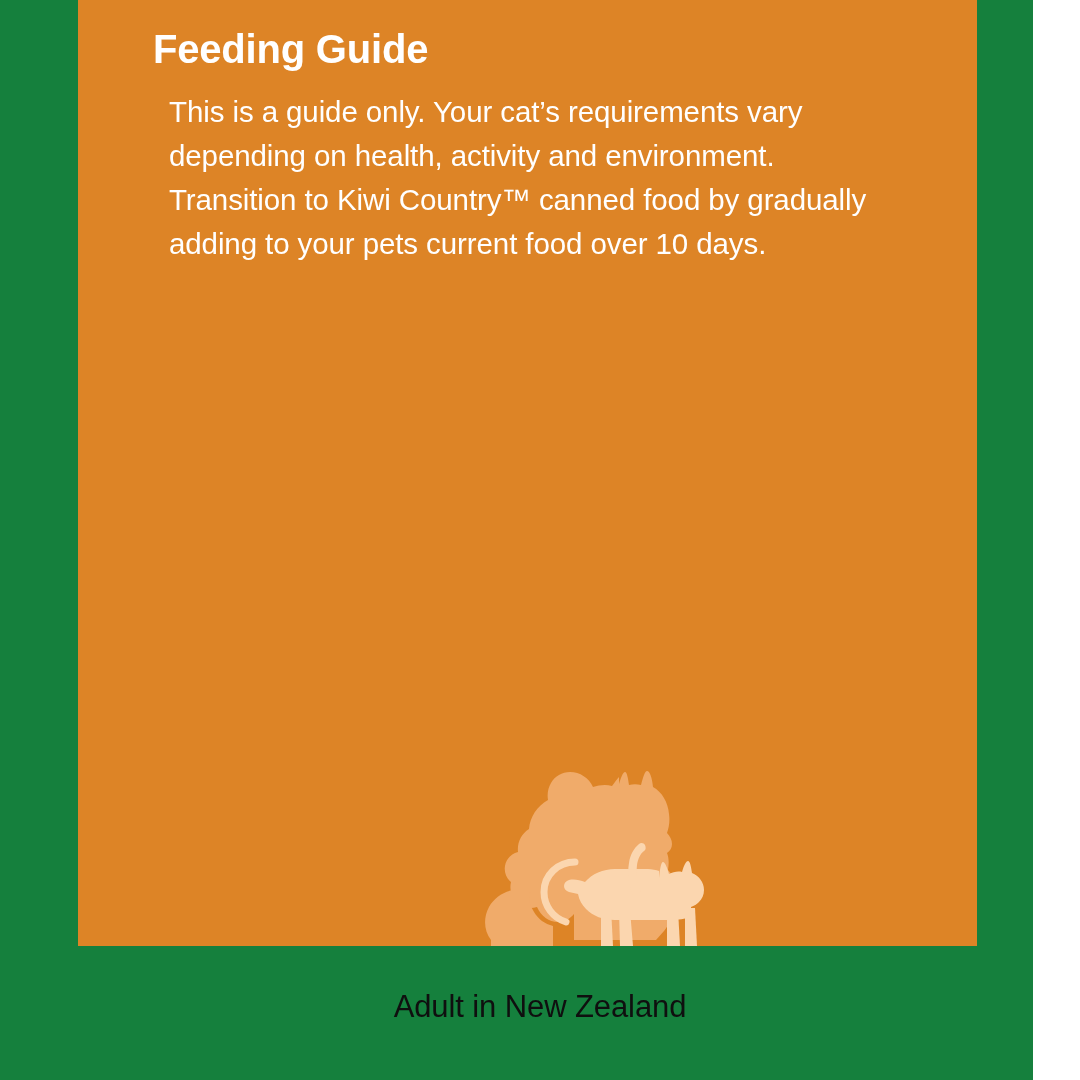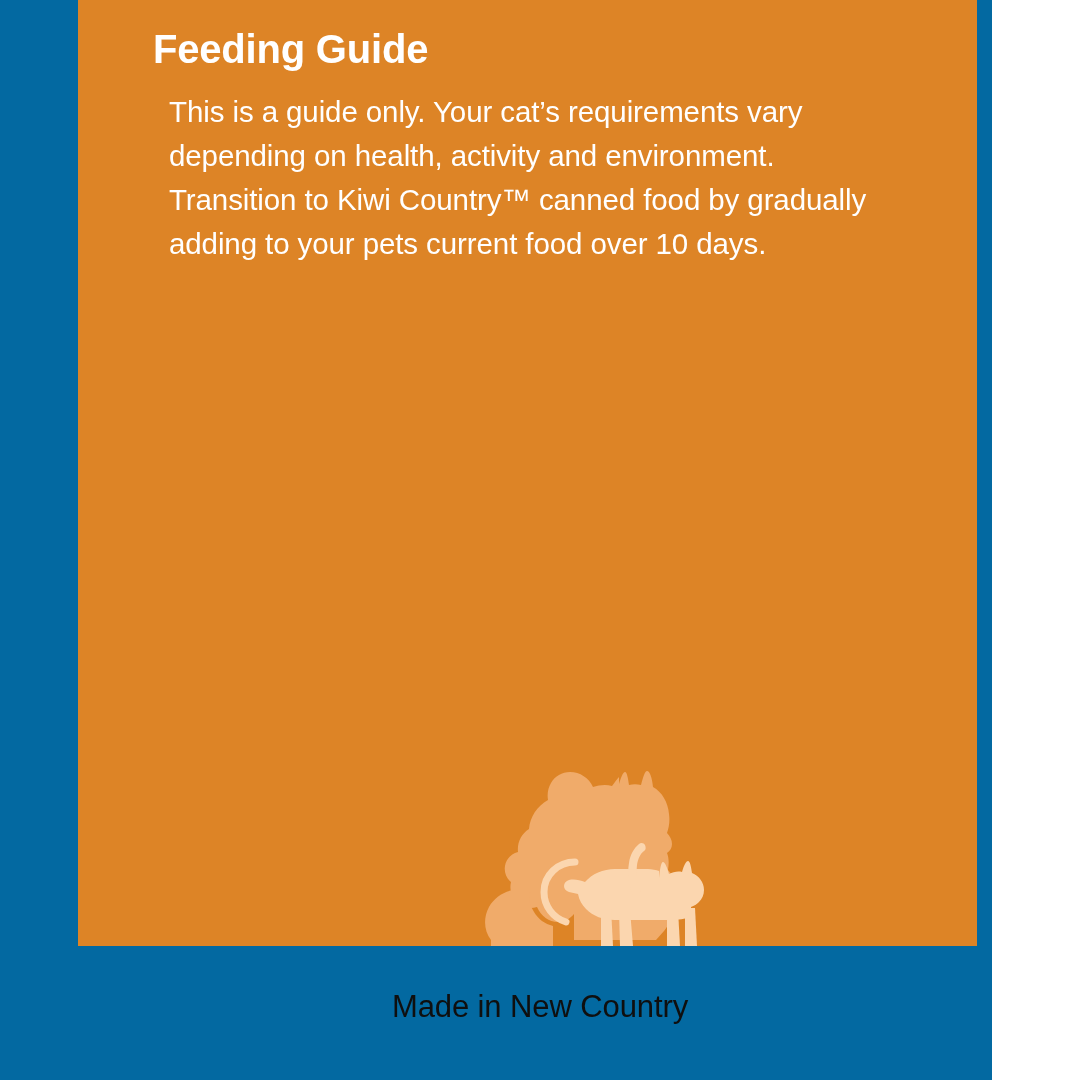--- a/index.html
+++ b/index.html
@@ -12,21 +12,22 @@
     height: 1080px;
     font-family: "Liberation Sans", sans-serif;
     overflow: hidden;
     position: relative;
   }
 
   #page {
     position: relative;
     width: 992px;
     height: 1080px;
-    background: #0369a1;
+    background: #15803d;
+    padding-left: 41px;
   }
 
   
   #guide-panel {
     position: absolute;
     left: 78px;
     top: 0px;
     width: 899px;
     height: 946px;
     background: #DD8426;
@@ -200,16 +201,16 @@
             c-4,3 -6,8 -7,14
             c-1,9 0,19 4,27
             z"></path>
         </g>
       </svg>
     </div>
 
   </div>
 
   <div id="footer">
-    <span id="footer-text">Made in New Country</span>
+    <span id="footer-text">Adult in New Zealand</span>
   </div>
 
 </div>
 
 </body></html>

